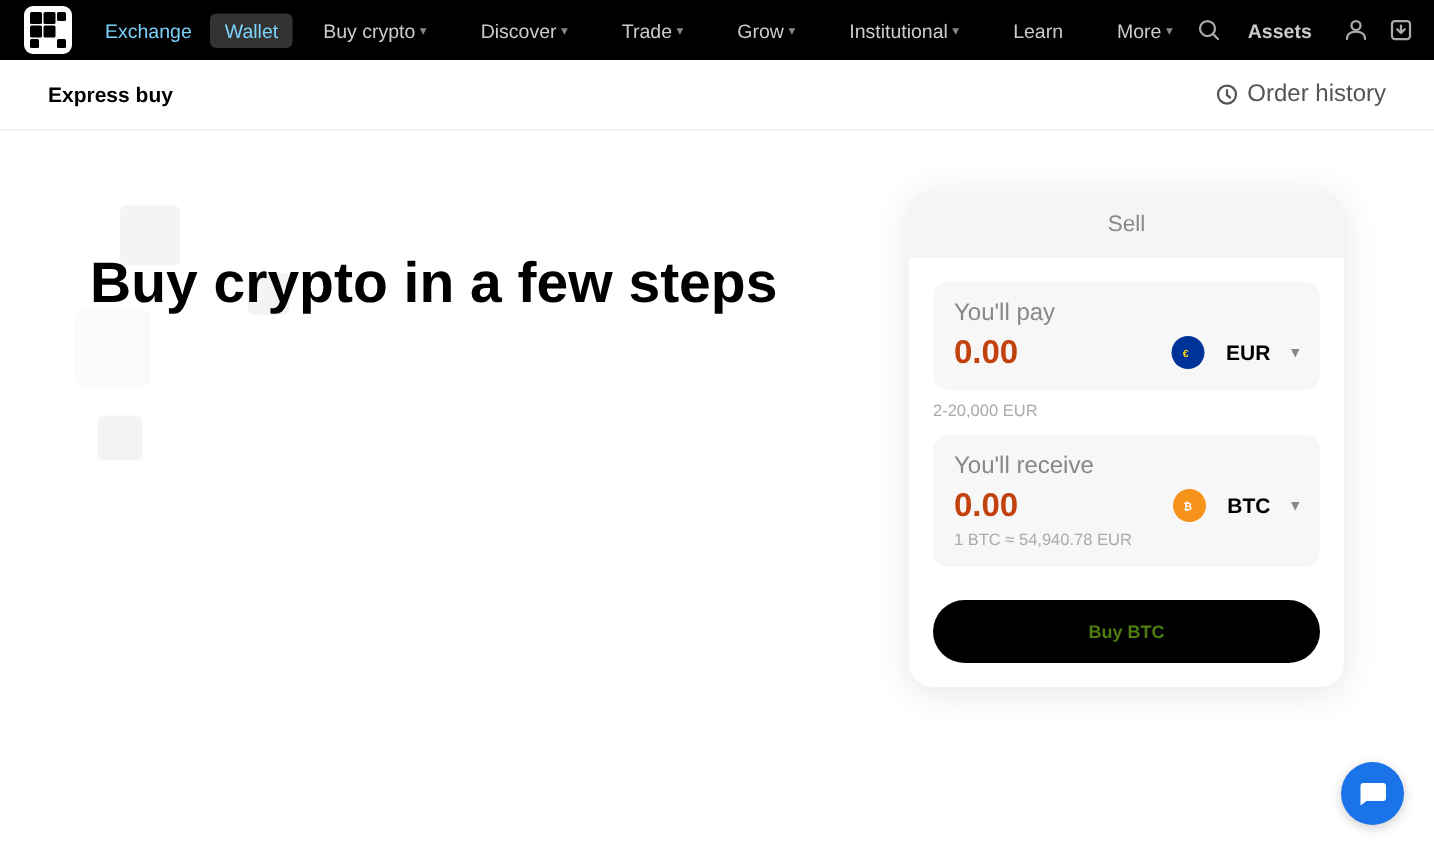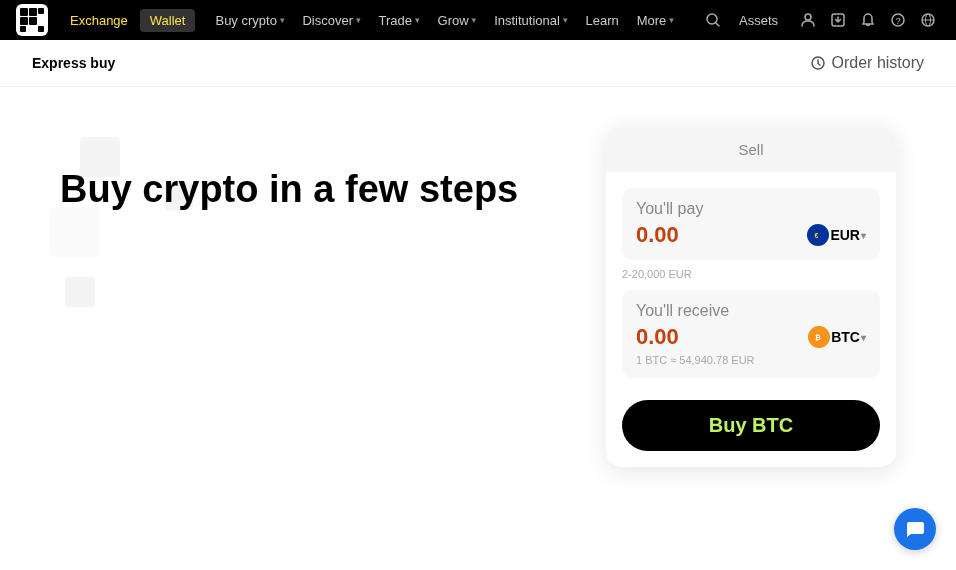--- a/index.html
+++ b/index.html
@@ -19,35 +19,35 @@
       height: 32px;
       margin-right: 8px;
       flex-shrink: 0;
     }
     .nav-tabs {
       display: flex;
       gap: 2px;
       margin-right: 8px;
     }
     .nav-tab {
-      color: #fde047;
+      color: #7dd3fc;
       font-size: 13px;
       padding: 4px 10px;
       border-radius: 4px;
       cursor: pointer;
       background: transparent;
       border: none;
     }
     .nav-tab.active {
       background: #333;
     }
     .nav-items {
       display: flex;
       align-items: center;
-      gap: 2px;
+      gap: 20px;
     }
     .nav-item {
       color: #ccc;
       font-size: 13px;
       padding: 4px 8px;
       cursor: pointer;
       display: flex;
       align-items: center;
       gap: 3px;
       white-space: nowrap;
@@ -75,20 +75,21 @@
     .nav-assets-btn {
       color: #ccc;
       background: none;
       border: none;
       cursor: pointer;
       font-size: 13px;
       padding: 4px 8px;
       display: flex;
       align-items: center;
       gap: 4px;
+      font-weight: bold;
     }
 
     
     .sub-header {
       display: flex;
       align-items: center;
       justify-content: space-between;
       padding: 14px 32px;
       border-bottom: 1px solid #f0f0f0;
     }
@@ -201,21 +202,21 @@
       font-weight: 600;
       color: #c2410c;
       background: none;
       border: none;
       outline: none;
       width: 120px;
     }
     .currency-select {
       display: flex;
       align-items: center;
-      gap: 1px;
+      gap: 14px;
       cursor: pointer;
       background: none;
       border: none;
       font-size: 14px;
       font-weight: 600;
       color: #000;
     }
     .currency-flag {
       width: 22px;
       height: 22px;
@@ -238,25 +239,25 @@
       margin-bottom: 10px;
     }
     .rate-hint {
       font-size: 11px;
       color: #aaa;
       margin-top: 4px;
     }
     .buy-btn {
       width: 100%;
       background: #000;
-      color: #bef264;
+      color: #4d7c0f;
       border: none;
       border-radius: 30px;
       padding: 14px;
-      font-size: 20px;
+      font-size: 12px;
       font-weight: 600;
       cursor: pointer;
       margin-top: 14px;
     }
 
     
     .chat-bubble {
       position: fixed;
       bottom: 20px;
       right: 20px;

